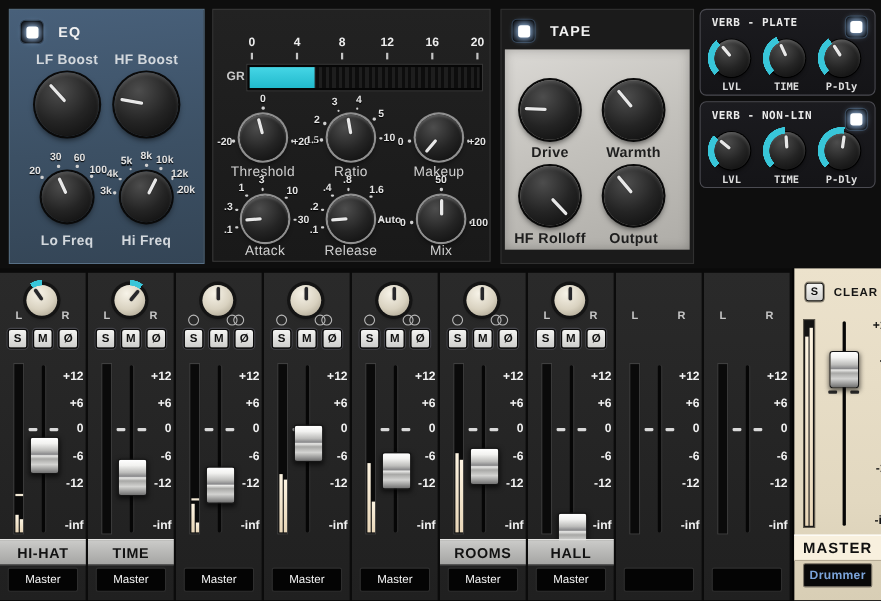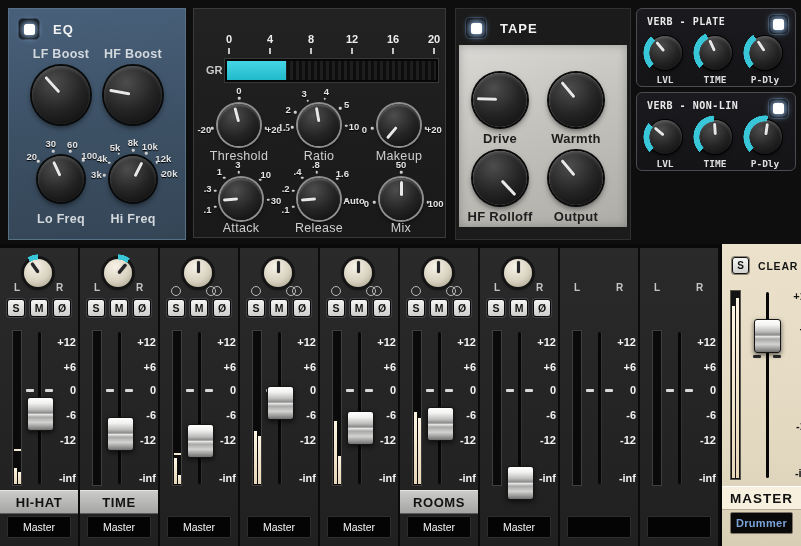--- a/index.html
+++ b/index.html
@@ -680,20 +680,23 @@
       <div class="dash d1"></div>
       <div class="dash d2"></div>
       <span class="sc s0">+12</span>
       <span class="sc s1">+6</span>
       <span class="sc s2">0</span>
       <span class="sc s3">-6</span>
       <span class="sc s4">-12</span>
       <span class="sc s5">-inf</span>
       <div class="cap" style="top: 136px;"></div>
     </div>
+    <div class="name-band">
+      <span>HALL</span>
+    </div>
     <div class="out">
       <span>Master</span>
     </div>
   </div>
         <div class="channel empty" style="left: 560px;">
     <span class="lr l">L</span>
     <span class="lr r">R</span>
 
     <div class="fz">
       <div class="meter">

